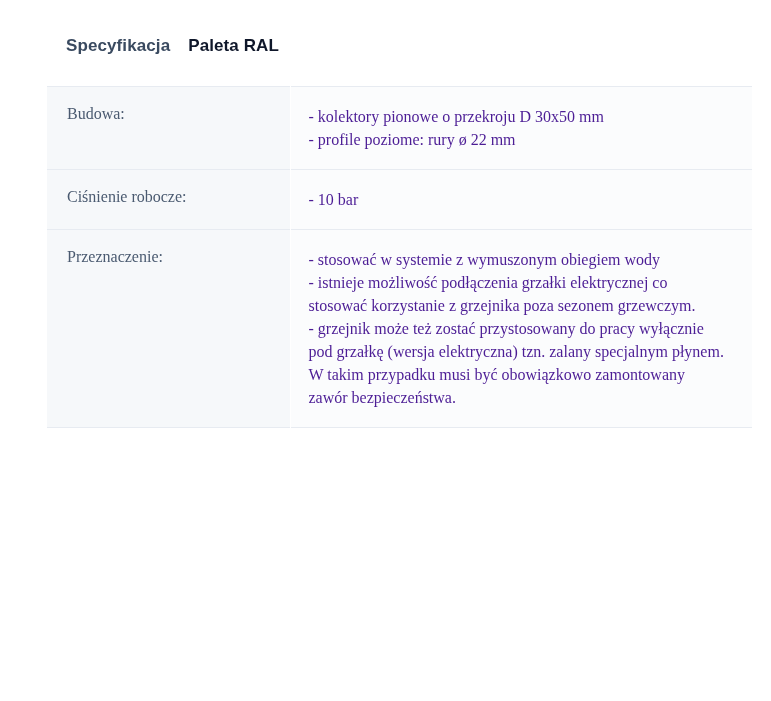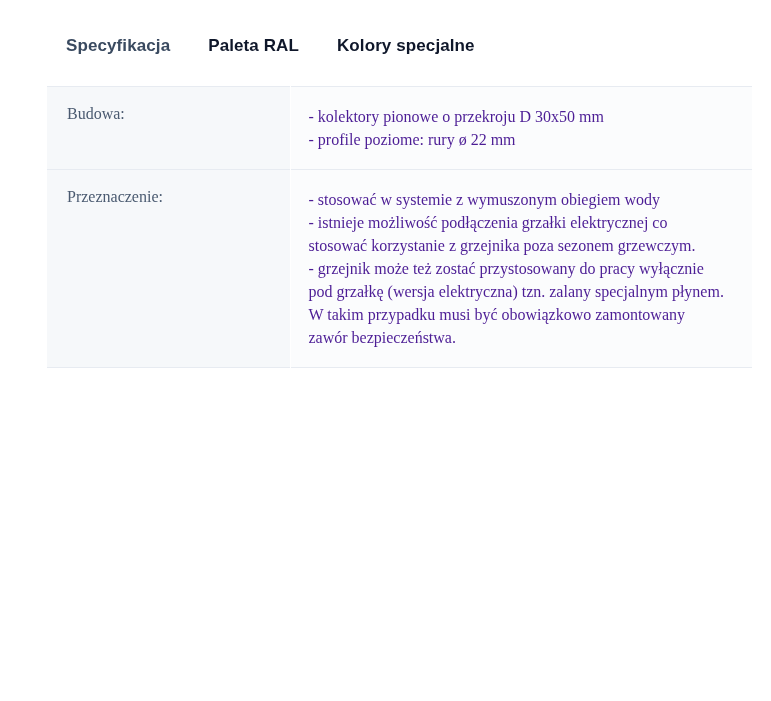--- a/index.html
+++ b/index.html
@@ -17,21 +17,21 @@
   .page {
     position: relative;
     width: 771px;
     height: 701px;
     box-sizing: border-box;
   }
   
   .tabs {
     display: flex;
     align-items: flex-end;
-    gap: 38px;
+    gap: 18px;
     padding: 28px 0 0 66px;
     height: 56px;
     box-sizing: border-box;
   }
   .tab {
     font-size: 17px;
     font-weight: bold;
     letter-spacing: 0.1px;
     cursor: pointer;
     white-space: nowrap;
@@ -98,34 +98,37 @@
 
 <div class="page">
 
   <div class="tabs">
     <div class="tab active">
       <span>Specyfikacja</span>
     </div>
     <div class="tab inactive">
       <span>Paleta RAL</span>
     </div>
-    <div class="tab inactive">
-      <span>Kolory specjalne</span>
-    </div>
   </div>
 
   <div class="left-strip"></div>
 
   <table class="spec-table">
     <tbody>
       <tr>
         <td class="label-cell">Budowa:</td>
         <td class="value-cell">
           <span class="value-line">- kolektory pionowe o przekroju D 30x50 mm</span>
           <span class="value-line">- profile poziome: rury ø 22 mm</span>
+        </td>
+      </tr>
+      <tr>
+        <td class="label-cell">Ciśnienie robocze:</td>
+        <td class="value-cell">
+          <span class="value-line">- 10 bar</span>
         </td>
       </tr>
       <tr>
         <td class="label-cell">Przeznaczenie:</td>
         <td class="value-cell">
           <span class="value-line">- stosować w systemie z wymuszonym obiegiem wody</span>
           <span class="value-line">- istnieje możliwość podłączenia grzałki elektrycznej co stosować korzystanie z grzejnika poza sezonem grzewczym.</span>
           <span class="value-line">- grzejnik może też zostać przystosowany do pracy wyłącznie pod grzałkę (wersja elektryczna) tzn. zalany specjalnym płynem. W takim przypadku musi być obowiązkowo zamontowany zawór bezpieczeństwa.</span>
         </td>
       </tr>

